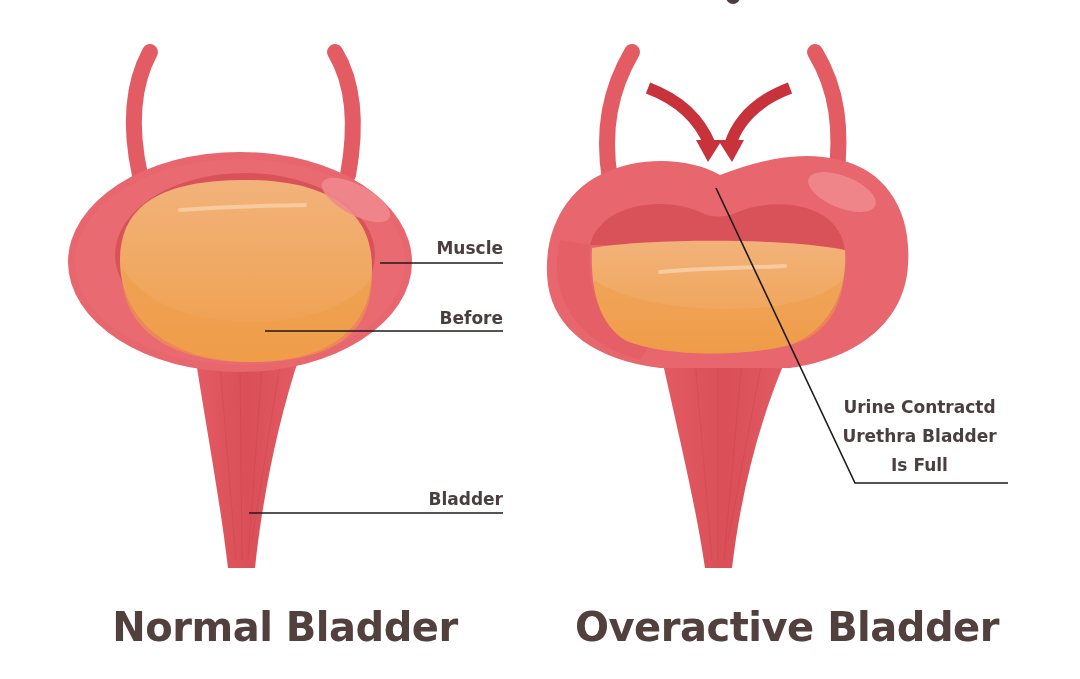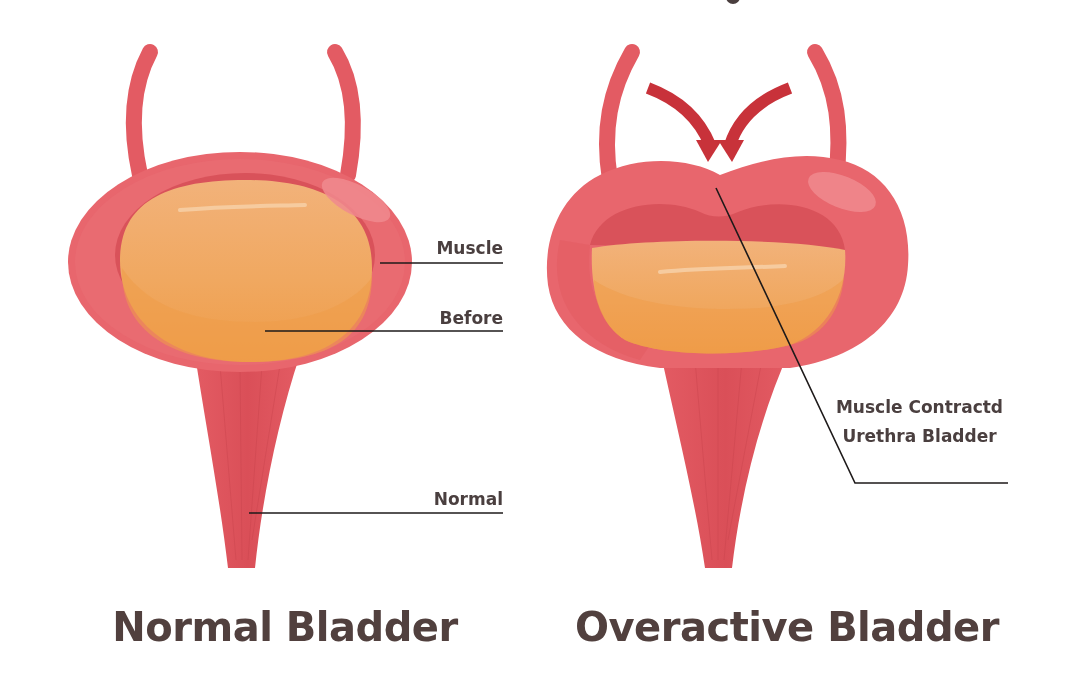--- a/index.html
+++ b/index.html
@@ -95,22 +95,23 @@
         <path d="M790,88 C758,100 738,120 730,145" stroke="#c8323a" stroke-width="12" fill="none"></path>
         <polygon points="718,140 744,140 732,162" fill="#c8323a"></polygon>
       </g>
 
       <polyline points="716,188 855,483 1008,483" stroke="#1e1a1a" stroke-width="1.6" fill="none"></polyline>
     </g>
   </svg>
 
   <div class="label right" style="left:403px; top:238px; width:100px;">Muscle</div>
   <div class="label right" style="left:403px; top:308px; width:100px;">Before</div>
-  <div class="label right" style="left:403px; top:489px; width:100px;">Normal</div>
+  <div class="label right" style="left:403px; top:489px; width:100px;">Bladder</div>
 
   <div class="label multi" style="left:812px; top:393px; width:215px;">
-    <div>Muscle Contractd</div>
+    <div>Urine Contractd</div>
     <div>Urethra Bladder</div>
+    <div>Is Full</div>
   </div>
 
   <div class="caption" style="left:100px; top:603px; width:370px;text-align:center;">Normal Bladder</div>
   <div class="caption" style="left:560px; top:603px; width:430px;margin-left:12px;">Overactive Bladder</div>
 </div>
 
 </body></html>

